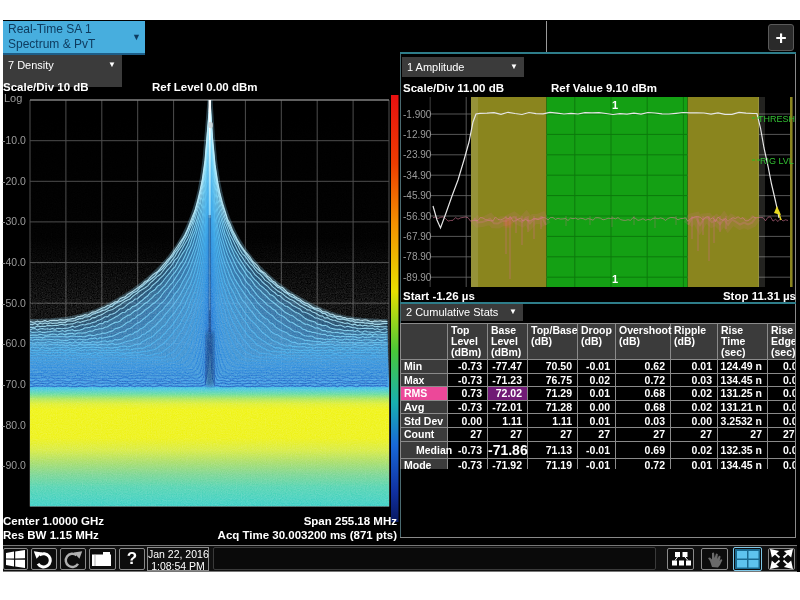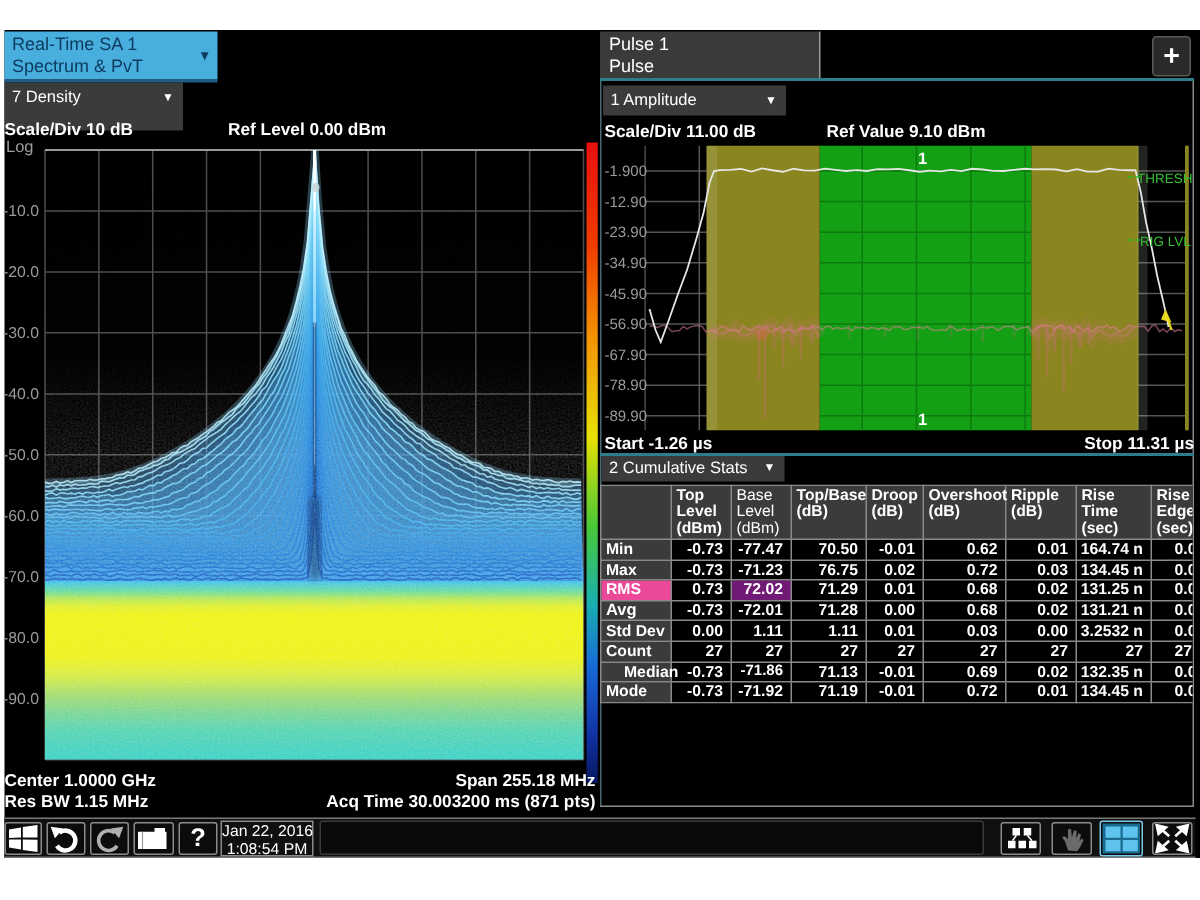--- a/index.html
+++ b/index.html
@@ -173,21 +173,20 @@
 <text x="2" y="347.4" font-size="10.5" fill="#9b9b9b">-60.0</text>
 <text x="2" y="388.1" font-size="10.5" fill="#9b9b9b">-70.0</text>
 <text x="2" y="428.7" font-size="10.5" fill="#9b9b9b">-80.0</text>
 <text x="2" y="469.4" font-size="10.5" fill="#9b9b9b">-90.0</text>
       <rect x="391" y="95" width="7.5" height="427" fill="url(#cbar)"></rect>
     </svg>
 <div class="abs lbl" style="left:3px;top:515px">Center 1.0000 GHz</div>
 <div class="abs lbl" style="left:0;top:515px;width:397px;text-align:right">Span 255.18 MHz</div>
 <div class="abs lbl" style="left:3px;top:529px">Res BW 1.15 MHz</div>
 <div class="abs lbl" style="left:0;top:529px;width:397px;text-align:right">Acq Time 30.003200 ms (871 pts)</div>
-<div class="abs" style="left:400px;top:21px;width:146px;height:32px;background:#3a3a3a;color:#fff;font-size:12px;line-height:15px;padding:1px 0 0 6px">Pulse 1<br>Pulse</div>
 <div class="abs" style="left:546px;top:21px;width:1px;height:32px;background:#9a9a9a"></div>
 <div class="abs" style="left:768px;top:24px;width:26px;height:27px;background:#2a2a2a;border:1px solid #5a5a5a;border-radius:3px;color:#fff;font-size:19px;font-weight:bold;text-align:center;line-height:25px">+</div>
 <div class="abs" style="left:400px;top:52px;width:396px;height:2px;background:#2e7d8a"></div>
 <div class="abs" style="left:400px;top:54px;width:1px;height:484px;background:#4a6a70"></div>
 <div class="abs" style="left:795px;top:54px;width:1px;height:484px;background:#8a8a8a"></div>
 <div class="abs" style="left:400px;top:537px;width:396px;height:1px;background:#8a8a8a"></div>
 <div class="abs dd" style="left:402px;top:57px;width:122px;height:20px">1 Amplitude<span class="tri">▼</span></div>
 <div class="abs lbl" style="left:403px;top:82px">Scale/Div 11.00 dB</div>
 <div class="abs lbl" style="left:551px;top:82px">Ref Value 9.10 dBm</div>
 <svg class="abs" style="left:0;top:0" width="800" height="600" viewBox="0 0 800 600">
@@ -286,37 +285,37 @@
 <div class="abs lbl" style="left:403px;top:290px">Start -1.26 µs</div>
 <div class="abs lbl" style="left:400px;top:290px;width:396px;text-align:right">Stop 11.31 µs</div>
 <div class="abs" style="left:400px;top:302px;width:396px;height:2px;background:#2e7d8a"></div>
 <div class="abs dd" style="left:401px;top:304px;width:122px;height:17px;line-height:17px">2 Cumulative Stats<span class="tri" style="top:-1px">▼</span></div>
 <div class="abs" style="left:400px;top:323px;width:395px;height:146px;overflow:hidden">
       <table style="table-layout:fixed;width:427px;border-collapse:collapse">
         <tbody>
           <tr style="height:36px">
             <td style="width:47px;background:#3b3b3b;border:1px solid #8a8a8a;color:#fff;font-size:10.5px;font-weight:bold;line-height:11px;vertical-align:top;padding:1px 0 0 3px"></td>
             <td style="width:40px;background:#3b3b3b;border:1px solid #8a8a8a;color:#fff;font-size:10.5px;font-weight:bold;line-height:11px;vertical-align:top;padding:1px 0 0 3px">Top<br>Level<br>(dBm)</td>
-            <td style="width:40px;background:#3b3b3b;border:1px solid #8a8a8a;color:#fff;font-size:10.5px;font-weight:normal;line-height:11px;vertical-align:top;padding:1px 0 0 3px">Base<br>Level<br>(dBm)</td>
+            <td style="width:40px;background:#3b3b3b;border:1px solid #8a8a8a;color:#fff;font-size:10.5px;font-weight:bold;line-height:11px;vertical-align:top;padding:1px 0 0 3px">Base<br>Level<br>(dBm)</td>
             <td style="width:50px;background:#3b3b3b;border:1px solid #8a8a8a;color:#fff;font-size:10.5px;font-weight:bold;line-height:11px;vertical-align:top;padding:1px 0 0 3px">Top/Base<br>(dB)</td>
             <td style="width:38px;background:#3b3b3b;border:1px solid #8a8a8a;color:#fff;font-size:10.5px;font-weight:bold;line-height:11px;vertical-align:top;padding:1px 0 0 3px">Droop<br>(dB)</td>
             <td style="width:55px;background:#3b3b3b;border:1px solid #8a8a8a;color:#fff;font-size:10.5px;font-weight:bold;line-height:11px;vertical-align:top;padding:1px 0 0 3px">Overshoot<br>(dB)</td>
             <td style="width:47px;background:#3b3b3b;border:1px solid #8a8a8a;color:#fff;font-size:10.5px;font-weight:bold;line-height:11px;vertical-align:top;padding:1px 0 0 3px">Ripple<br>(dB)</td>
             <td style="width:50px;background:#3b3b3b;border:1px solid #8a8a8a;color:#fff;font-size:10.5px;font-weight:bold;line-height:11px;vertical-align:top;padding:1px 0 0 3px">Rise<br>Time<br>(sec)</td>
             <td style="width:60px;background:#3b3b3b;border:1px solid #8a8a8a;color:#fff;font-size:10.5px;font-weight:bold;line-height:11px;vertical-align:top;padding:1px 0 0 3px">Rise<br>Edge<br>(sec)</td>
           </tr>
           <tr style="height:13.6px">
             <td style="background:#3b3b3b;border:1px solid #8a8a8a;color:#fff;font-size:10.5px;font-weight:bold;padding-left:3px;white-space:nowrap">Min</td>
             <td style="background:#000;border:1px solid #8a8a8a;color:#fff;font-size:10.5px;font-weight:bold;text-align:right;padding-right:5px;white-space:nowrap">-0.73</td>
             <td style="background:#000;border:1px solid #8a8a8a;color:#fff;font-size:10.5px;font-weight:bold;text-align:right;padding-right:5px;white-space:nowrap">-77.47</td>
             <td style="background:#000;border:1px solid #8a8a8a;color:#fff;font-size:10.5px;font-weight:bold;text-align:right;padding-right:5px;white-space:nowrap">70.50</td>
             <td style="background:#000;border:1px solid #8a8a8a;color:#fff;font-size:10.5px;font-weight:bold;text-align:right;padding-right:5px;white-space:nowrap">-0.01</td>
             <td style="background:#000;border:1px solid #8a8a8a;color:#fff;font-size:10.5px;font-weight:bold;text-align:right;padding-right:5px;white-space:nowrap">0.62</td>
             <td style="background:#000;border:1px solid #8a8a8a;color:#fff;font-size:10.5px;font-weight:bold;text-align:right;padding-right:5px;white-space:nowrap">0.01</td>
-            <td style="background:#000;border:1px solid #8a8a8a;color:#fff;font-size:10.5px;font-weight:bold;text-align:right;padding-right:5px;white-space:nowrap">164.74 n</td>
+            <td style="background:#000;border:1px solid #8a8a8a;color:#fff;font-size:10.5px;font-weight:bold;text-align:right;padding-right:5px;white-space:nowrap">124.49 n</td>
             <td style="background:#000;border:1px solid #8a8a8a;color:#fff;font-size:10.5px;font-weight:bold;text-align:left;padding-left:15px;white-space:nowrap">0.0</td>
           </tr>
           <tr style="height:13.6px">
             <td style="background:#3b3b3b;border:1px solid #8a8a8a;color:#fff;font-size:10.5px;font-weight:bold;padding-left:3px;white-space:nowrap">Max</td>
             <td style="background:#000;border:1px solid #8a8a8a;color:#fff;font-size:10.5px;font-weight:bold;text-align:right;padding-right:5px;white-space:nowrap">-0.73</td>
             <td style="background:#000;border:1px solid #8a8a8a;color:#fff;font-size:10.5px;font-weight:bold;text-align:right;padding-right:5px;white-space:nowrap">-71.23</td>
             <td style="background:#000;border:1px solid #8a8a8a;color:#fff;font-size:10.5px;font-weight:bold;text-align:right;padding-right:5px;white-space:nowrap">76.75</td>
             <td style="background:#000;border:1px solid #8a8a8a;color:#fff;font-size:10.5px;font-weight:bold;text-align:right;padding-right:5px;white-space:nowrap">0.02</td>
             <td style="background:#000;border:1px solid #8a8a8a;color:#fff;font-size:10.5px;font-weight:bold;text-align:right;padding-right:5px;white-space:nowrap">0.72</td>
             <td style="background:#000;border:1px solid #8a8a8a;color:#fff;font-size:10.5px;font-weight:bold;text-align:right;padding-right:5px;white-space:nowrap">0.03</td>
@@ -363,21 +362,21 @@
             <td style="background:#000;border:1px solid #8a8a8a;color:#fff;font-size:10.5px;font-weight:bold;text-align:right;padding-right:5px;white-space:nowrap">27</td>
             <td style="background:#000;border:1px solid #8a8a8a;color:#fff;font-size:10.5px;font-weight:bold;text-align:right;padding-right:5px;white-space:nowrap">27</td>
             <td style="background:#000;border:1px solid #8a8a8a;color:#fff;font-size:10.5px;font-weight:bold;text-align:right;padding-right:5px;white-space:nowrap">27</td>
             <td style="background:#000;border:1px solid #8a8a8a;color:#fff;font-size:10.5px;font-weight:bold;text-align:right;padding-right:5px;white-space:nowrap">27</td>
             <td style="background:#000;border:1px solid #8a8a8a;color:#fff;font-size:10.5px;font-weight:bold;text-align:right;padding-right:5px;white-space:nowrap">27</td>
             <td style="background:#000;border:1px solid #8a8a8a;color:#fff;font-size:10.5px;font-weight:bold;text-align:left;padding-left:15px;white-space:nowrap">27</td>
           </tr>
           <tr style="height:13.6px">
             <td style="background:#3b3b3b;border:1px solid #8a8a8a;color:#fff;font-size:10.5px;font-weight:bold;padding-left:15px;white-space:nowrap">Median</td>
             <td style="background:#000;border:1px solid #8a8a8a;color:#fff;font-size:10.5px;font-weight:bold;text-align:right;padding-right:5px;white-space:nowrap">-0.73</td>
-            <td style="background:#000;border:1px solid #8a8a8a;color:#fff;font-size:10px;font-weight:bold;text-align:right;padding-right:5px;white-space:nowrap">-71.86</td>
+            <td style="background:#000;border:1px solid #8a8a8a;color:#fff;font-size:14px;font-weight:bold;text-align:right;padding-right:5px;white-space:nowrap">-71.86</td>
             <td style="background:#000;border:1px solid #8a8a8a;color:#fff;font-size:10.5px;font-weight:bold;text-align:right;padding-right:5px;white-space:nowrap">71.13</td>
             <td style="background:#000;border:1px solid #8a8a8a;color:#fff;font-size:10.5px;font-weight:bold;text-align:right;padding-right:5px;white-space:nowrap">-0.01</td>
             <td style="background:#000;border:1px solid #8a8a8a;color:#fff;font-size:10.5px;font-weight:bold;text-align:right;padding-right:5px;white-space:nowrap">0.69</td>
             <td style="background:#000;border:1px solid #8a8a8a;color:#fff;font-size:10.5px;font-weight:bold;text-align:right;padding-right:5px;white-space:nowrap">0.02</td>
             <td style="background:#000;border:1px solid #8a8a8a;color:#fff;font-size:10.5px;font-weight:bold;text-align:right;padding-right:5px;white-space:nowrap">132.35 n</td>
             <td style="background:#000;border:1px solid #8a8a8a;color:#fff;font-size:10.5px;font-weight:bold;text-align:left;padding-left:15px;white-space:nowrap">0.0</td>
           </tr>
           <tr style="height:13.6px">
             <td style="background:#3b3b3b;border:1px solid #8a8a8a;color:#fff;font-size:10.5px;font-weight:bold;padding-left:3px;white-space:nowrap">Mode</td>
             <td style="background:#000;border:1px solid #8a8a8a;color:#fff;font-size:10.5px;font-weight:bold;text-align:right;padding-right:5px;white-space:nowrap">-0.73</td>

